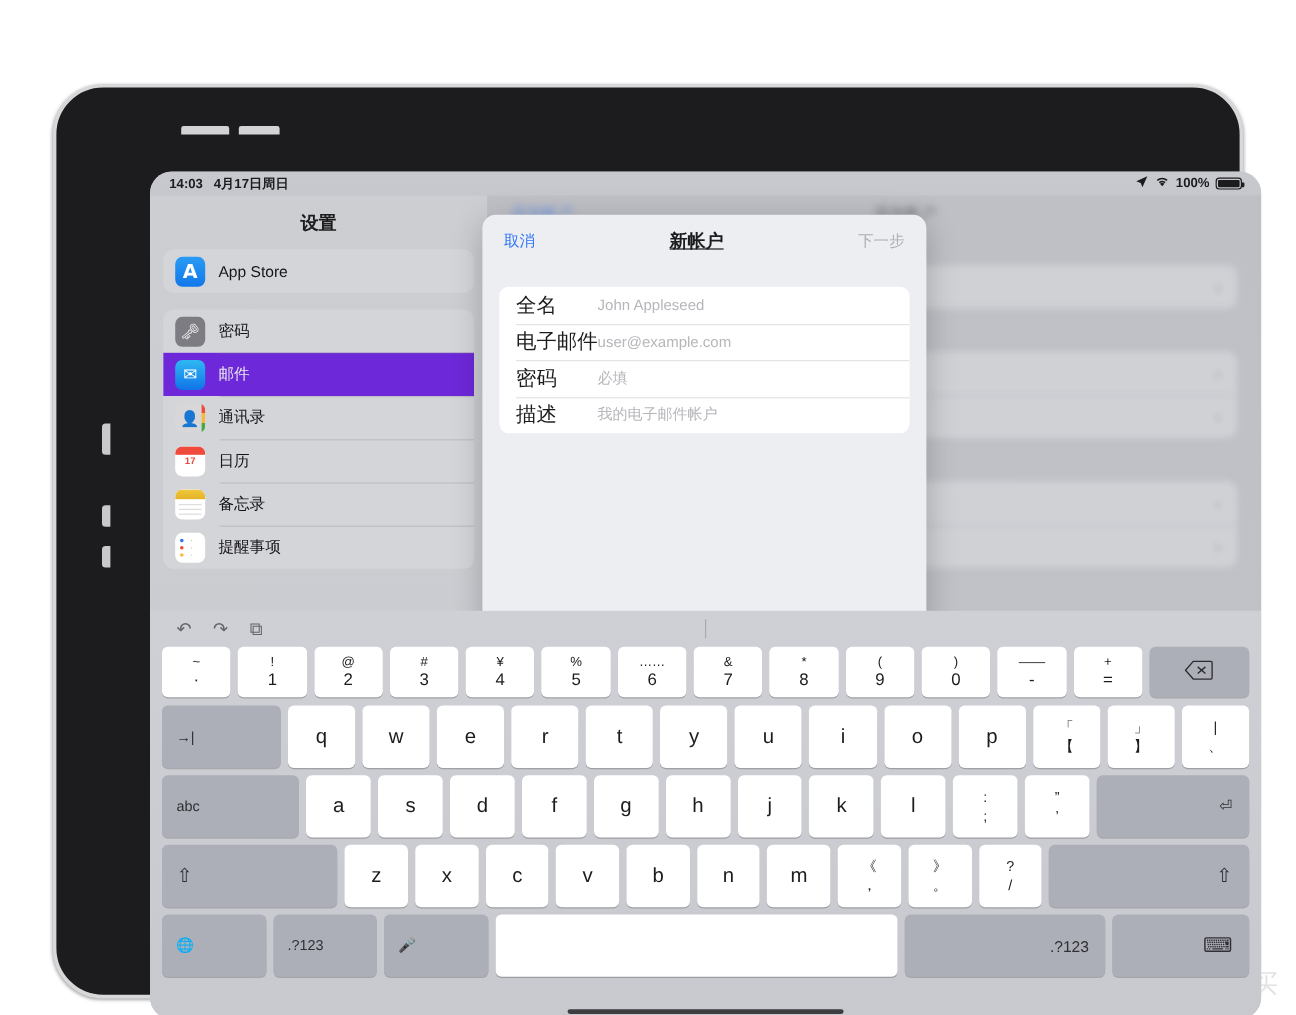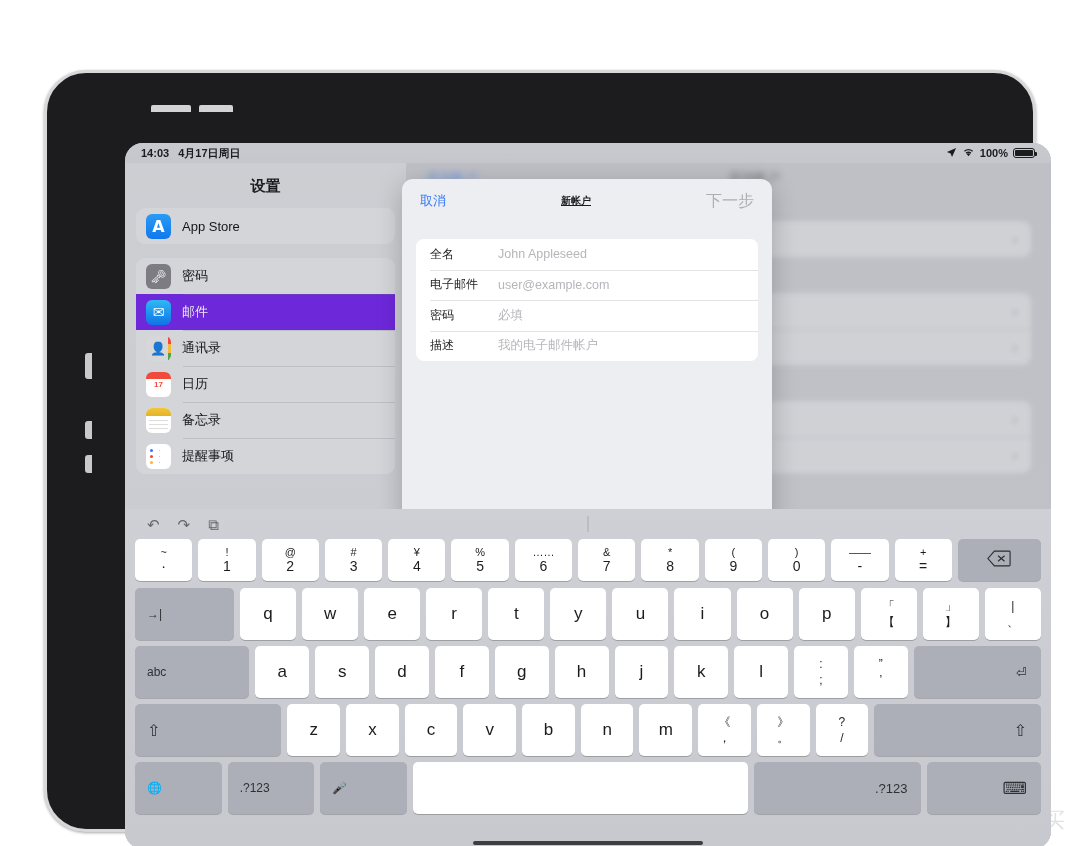--- a/index.html
+++ b/index.html
@@ -175,31 +175,31 @@
     border-radius: 11px;
     box-shadow: 0 6px 26px rgba(0,0,0,.22);
     overflow: hidden;
     z-index: 5;
   }
   #modal-nav {
     height: 44px; display: flex; align-items: center; justify-content: space-between;
     padding: 0 18px;
   }
   #modal-cancel { color: #3478f6; font-size: 13px; }
-  #modal-title  { font-size: 10px; font-weight: 700; color: #1c1c1e; text-decoration: underline; }
-  #modal-next   { color: #aeaeb2; font-size: 16px; }
+  #modal-title  { font-size: 15px; font-weight: 700; color: #1c1c1e; text-decoration: underline; }
+  #modal-next   { color: #aeaeb2; font-size: 13px; }
   #form {
     margin: 16px 14px 0;
     background: #fff; border-radius: 8px; overflow: hidden;
   }
   .field { height: 30.5px; display: flex; align-items: center; position: relative; }
   .field + .field::before {
     content:''; position:absolute; left:14px; right:0; top:0; height:1px; background:#e3e3e6;
   }
-  .field-label { width: 82px; padding-left: 14px; font-size: 12px; color:#1c1c1e; }
+  .field-label { width: 82px; padding-left: 14px; font-size: 17px; color:#1c1c1e; }
   .field-input { flex:1; font-size: 12.5px; color:#b6b6bb; padding-right: 12px; }
 
   
   #keyboard {
     position: absolute; left: 0; right: 0; bottom: 0; height: 340px;
     background: linear-gradient(180deg,#cfd0d5,#c8c9ce);
     z-index: 6;
     padding: 0 6px 8px;
   }
   #kb-toolbar {

